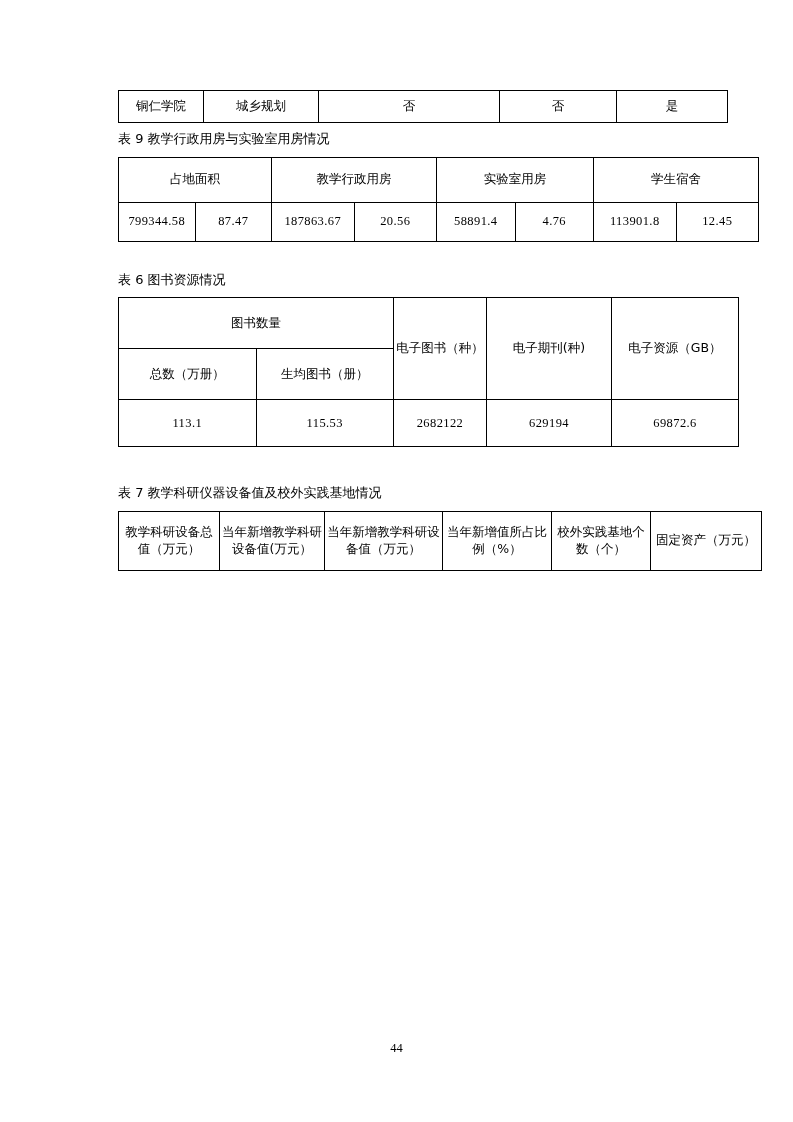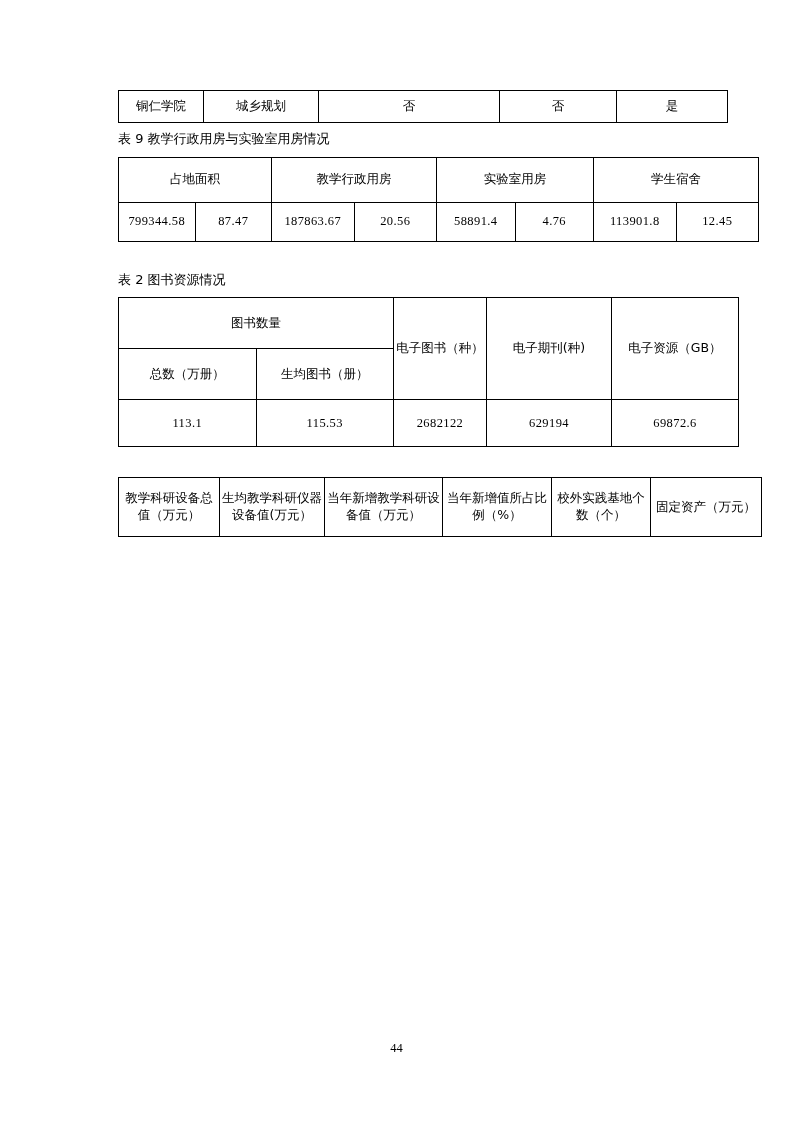--- a/index.html
+++ b/index.html
@@ -113,21 +113,21 @@
         <td class="num h3">58891.4</td>
         <td class="num h3">4.76</td>
         <td class="num h3">113901.8</td>
         <td class="num h3">12.45</td>
       </tr>
     </tbody>
       </table>
 
     <div class="spacer-22"></div>
 
-    <div class="caption">表 2 图书资源情况</div>
+    <div class="caption">表 6 图书资源情况</div>
 
     <table class="tbl6">
       <tbody>
           <tr>
         <td class="cjk r1" colspan="2" style="width:270px">图书数量</td>
         <td class="cjk r1" rowspan="2" style="width:88px">电子图书（种）</td>
         <td class="cjk r1" rowspan="2" style="width:120px">电子期刊(种)</td>
         <td class="cjk r1" rowspan="2" style="width:122px">电子资源（GB）</td>
       </tr>
       <tr>
@@ -139,26 +139,27 @@
         <td class="num r3">115.53</td>
         <td class="num r3">2682122</td>
         <td class="num r3">629194</td>
         <td class="num r3">69872.6</td>
       </tr>
     </tbody>
       </table>
 
     <div class="spacer-30"></div>
 
+    <div class="caption">表 7  教学科研仪器设备值及校外实践基地情况</div>
 
     <table class="tbl7">
       <tbody>
           <tr>
         <td class="cjk r1" style="width:96px">教学科研设备总值（万元）</td>
-        <td class="cjk r1" style="width:100px">生均教学科研仪器设备值(万元）</td>
+        <td class="cjk r1" style="width:100px">当年新增教学科研设备值(万元）</td>
         <td class="cjk r1" style="width:113px">当年新增教学科研设备值（万元）</td>
         <td class="cjk r1" style="width:104px">当年新增值所占比例（%）</td>
         <td class="cjk r1" style="width:94px">校外实践基地个数（个）</td>
         <td class="cjk r1" style="width:106px">固定资产（万元）</td>
       </tr>
     </tbody>
       </table>
 
   </div>
 

